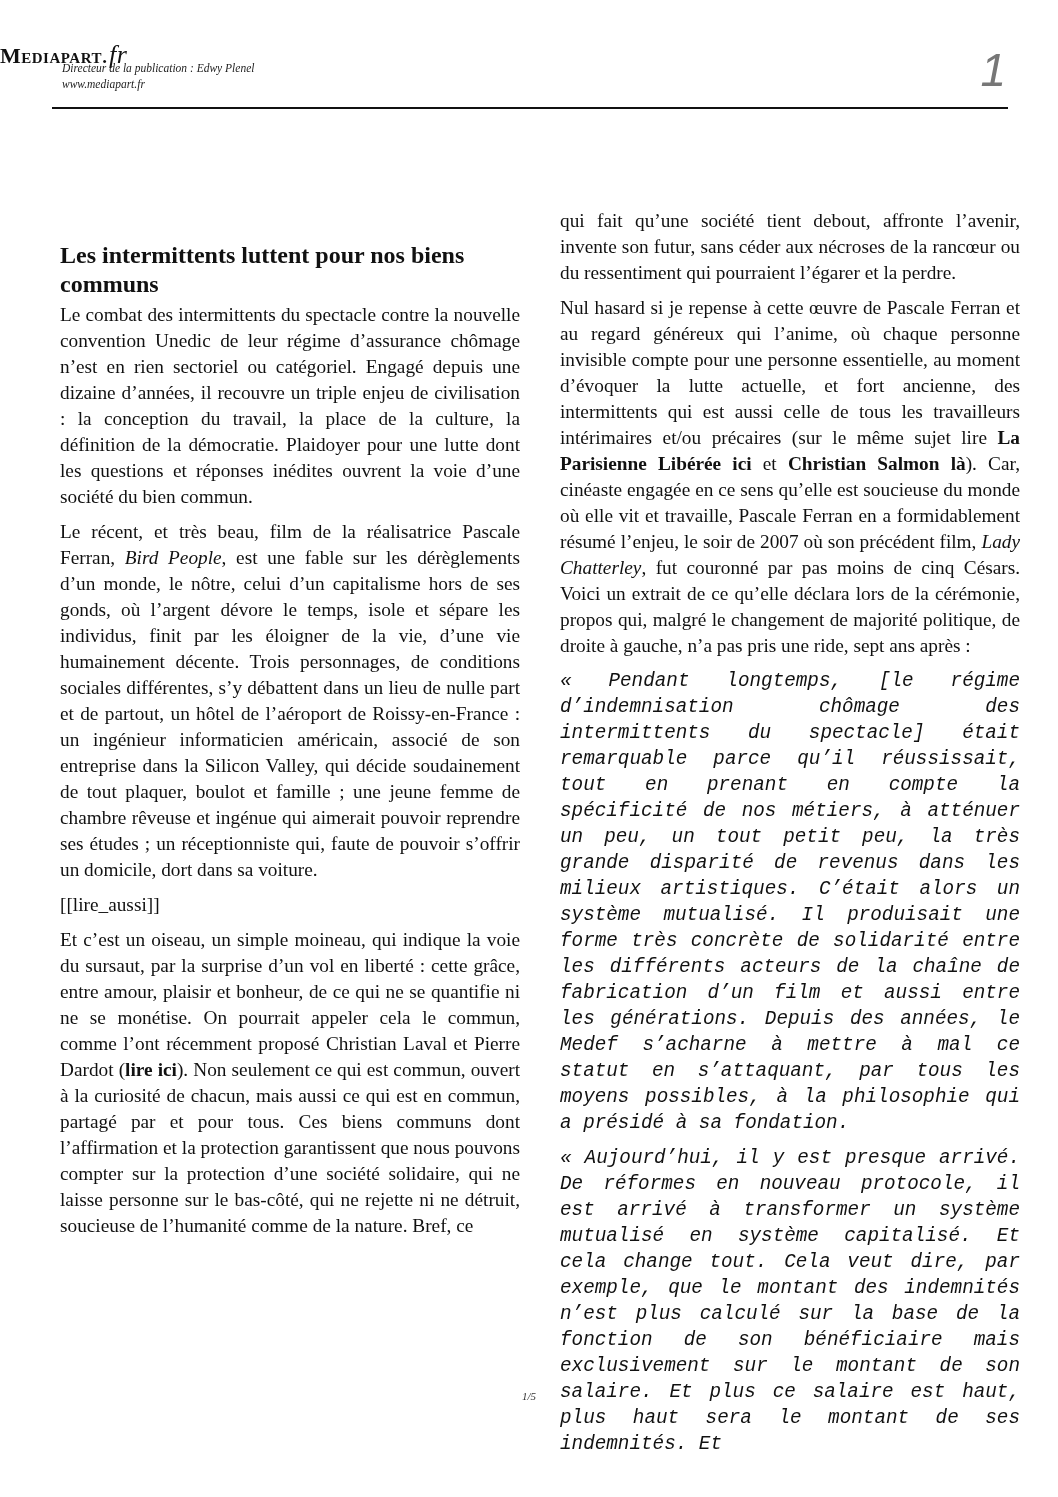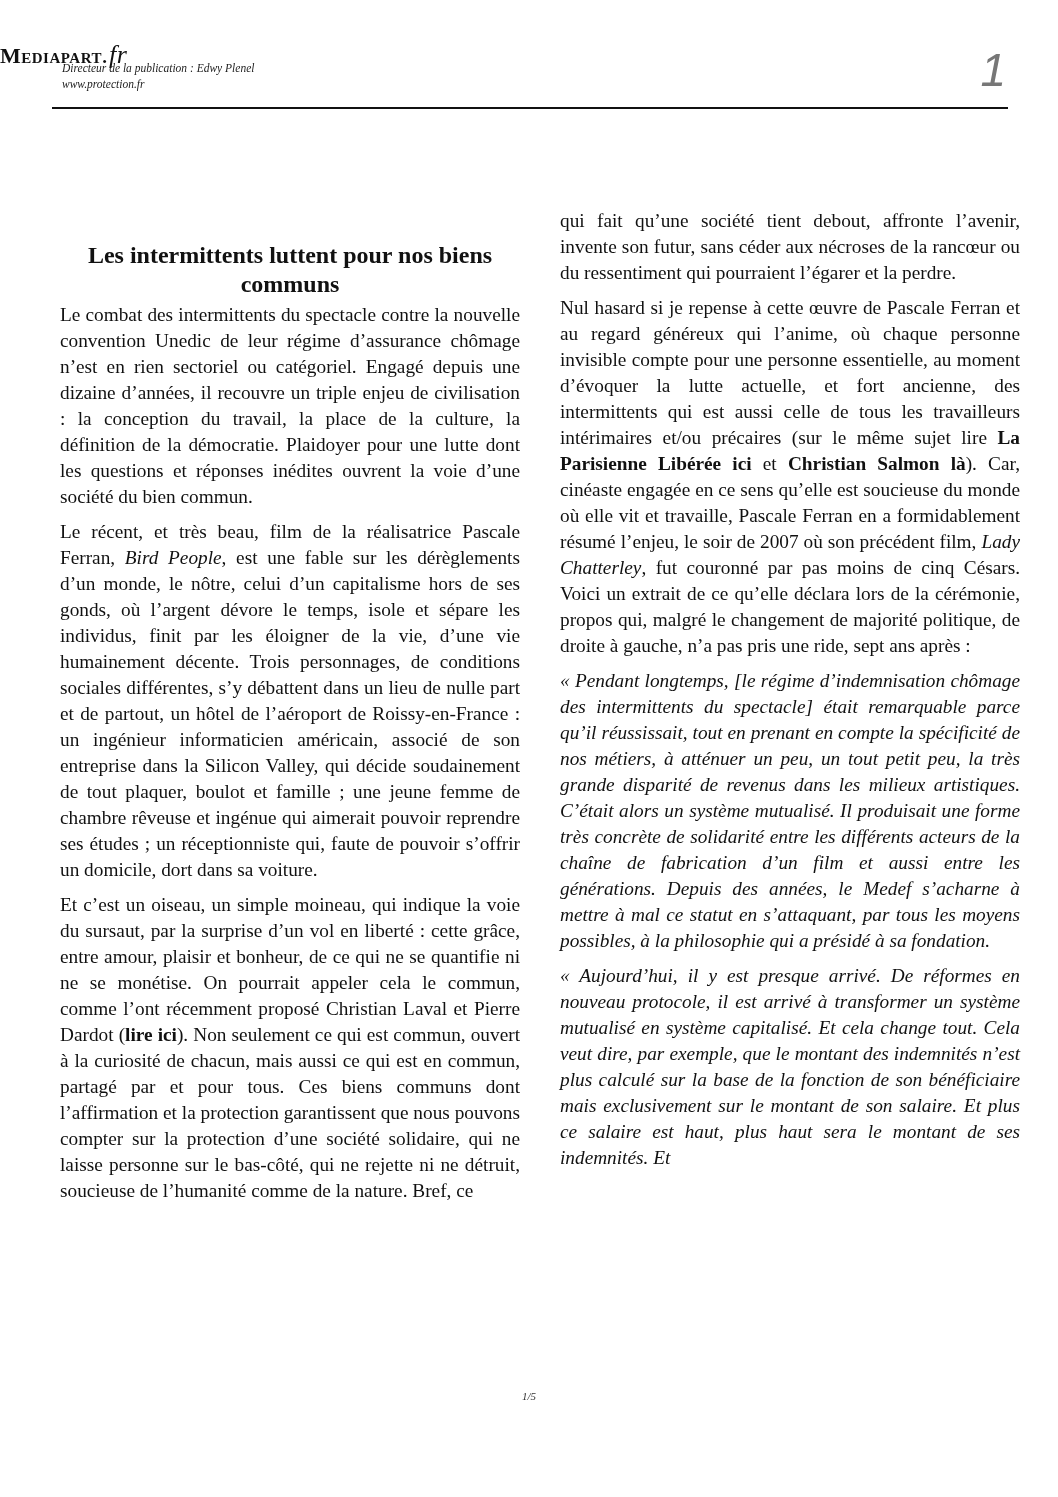--- a/index.html
+++ b/index.html
@@ -7,45 +7,46 @@
     .header-left { position: absolute; left: 62px; top: 60px; font-style: italic; font-size: 11.5px; line-height: 16px; color: #222; }
     .brand { position: absolute; left: 0; right: 0; top: 40px; text-align: left; font-size: 22px; font-weight: bold; letter-spacing: 0.5px; color: #111; }
     .brand .sc { font-variant: small-caps; }
     .brand .fr { font-style: italic; font-weight: normal; font-size: 26px; }
     .page-num { position: absolute; right: 52px; top: 40px; font-family: "Liberation Sans", sans-serif; font-style: italic; font-size: 46px; color: #777; line-height: 60px; }
     .rule { position: absolute; left: 52px; right: 50px; top: 107px; height: 2px; background: #111; }
     .col { position: absolute; top: 200px; width: 460px; font-size: 19.3px; line-height: 26px; text-align: justify; margin-top: 8px; }
     .col-left { left: 60px; top: 233px; }
     .col-right { left: 560px; }
     .col p { margin: 0 0 9px 0; }
-    .title { font-family: "Liberation Serif", serif; font-weight: bold; font-size: 24px; line-height: 29px; margin: 0 0 3px 0; text-align: center; }
+    .title { font-family: "Liberation Serif", serif; font-weight: bold; font-size: 24px; line-height: 29px; margin: 0 0 3px 0; text-align: left; }
     .byline { font-family: "Liberation Sans", sans-serif; font-size: 11px; line-height: 12px; color: #8c8c1e; text-transform: uppercase; text-align: left; margin-bottom: 12px; }
-    .quote { font-style: italic; }
+    .quote { font-style: italic; font-family: Liberation Mono, monospace; }
     .footer-page { position: absolute; left: 0; right: 0; top: 1390px; text-align: center; font-style: italic; font-size: 11px; color: #333; }
     b { font-weight: bold; }
   </style>
 </head>
 <body>
 
 <div class="header-left">
   <div>Directeur de la publication : Edwy Plenel</div>
-  <div>www.protection.fr</div>
+  <div>www.mediapart.fr</div>
 </div>
 
 <div class="brand">
   <span class="sc">Mediapart</span><span class="fr">.fr</span>
 </div>
 
 <div class="page-num">1</div>
 <div class="rule"></div>
 
 <div class="col col-left">
   <h1 class="title">Les intermittents luttent pour nos biens communs</h1>
   <p>Le combat des intermittents du spectacle contre la nouvelle convention Unedic de leur régime d’assurance chômage n’est en rien sectoriel ou catégoriel. Engagé depuis une dizaine d’années, il recouvre un triple enjeu de civilisation : la conception du travail, la place de la culture, la définition de la démocratie. Plaidoyer pour une lutte dont les questions et réponses inédites ouvrent la voie d’une société du bien commun.</p>
   <p><span>Le récent, et très beau, film de la réalisatrice Pascale Ferran, </span><i>Bird People</i><span>, est une fable sur les dérèglements d’un monde, le nôtre, celui d’un capitalisme hors de ses gonds, où l’argent dévore le temps, isole et sépare les individus, finit par les éloigner de la vie, d’une vie humainement décente. Trois personnages, de conditions sociales différentes, s’y débattent dans un lieu de nulle part et de partout, un hôtel de l’aéroport de Roissy-en-France : un ingénieur informaticien américain, associé de son entreprise dans la Silicon Valley, qui décide soudainement de tout plaquer, boulot et famille ; une jeune femme de chambre rêveuse et ingénue qui aimerait pouvoir reprendre ses études ; un réceptionniste qui, faute de pouvoir s’offrir un domicile, dort dans sa voiture.</span></p>
+  <p>[[lire_aussi]]</p>
   <p id="p3"><span>Et c’est un oiseau, un simple moineau, qui indique la voie du sursaut, par la surprise d’un vol en liberté : cette grâce, entre amour, plaisir et bonheur, de ce qui ne se quantifie ni ne se monétise. On pourrait appeler cela le commun, comme l’ont récemment proposé Christian Laval et Pierre Dardot (</span><b>lire ici</b><span id="p3b">). Non seulement ce qui est commun, ouvert à la curiosité de chacun, mais aussi ce qui est en commun, partagé par et pour tous. Ces biens communs dont l’affirmation et la protection garantissent que nous pouvons compter sur la protection d’une société solidaire, qui ne laisse personne sur le bas-côté, qui ne rejette ni ne détruit, soucieuse de l’humanité comme de la nature. Bref, ce</span></p>
 </div>
 
 <div class="col col-right">
   <p id="p3cont">qui fait qu’une société tient debout, affronte l’avenir, invente son futur, sans céder aux nécroses de la rancœur ou du ressentiment qui pourraient l’égarer et la perdre.</p>
   <p><span>Nul hasard si je repense à cette œuvre de Pascale Ferran et au regard généreux qui l’anime, où chaque personne invisible compte pour une personne essentielle, au moment  d’évoquer la lutte actuelle, et fort ancienne, des intermittents qui est aussi celle de tous les travailleurs intérimaires et/ou précaires (sur le même sujet lire </span><b>La Parisienne Libérée ici</b><span> et </span><b>Christian Salmon là</b><span>). Car, cinéaste engagée en ce sens qu’elle est soucieuse du monde où elle vit et travaille, Pascale Ferran en a formidablement résumé l’enjeu, le soir de 2007 où son précédent film, </span><i>Lady Chatterley</i><span>, fut couronné par pas moins de cinq Césars. Voici un extrait de ce qu’elle déclara lors de la cérémonie, propos qui, malgré le changement de majorité politique, de droite à gauche, n’a pas pris une ride, sept ans après :</span></p>
   <p class="quote">« Pendant longtemps, [le régime d’indemnisation chômage des intermittents du spectacle] était remarquable parce qu’il réussissait, tout en prenant en compte la spécificité de nos métiers, à atténuer un peu, un tout petit peu, la très grande disparité de revenus dans les milieux artistiques. C’était alors un système mutualisé. Il produisait une forme très concrète de solidarité entre les différents acteurs de la chaîne de fabrication d’un film et aussi entre les générations. Depuis des années, le Medef s’acharne à mettre à mal ce statut en s’attaquant, par tous les moyens possibles, à la philosophie qui a présidé à sa fondation.</p>
   <p class="quote">« Aujourd’hui, il y est presque arrivé. De réformes en nouveau protocole, il est arrivé à transformer un système mutualisé en système capitalisé. Et cela change tout. Cela veut dire, par exemple, que le montant des indemnités n’est plus calculé sur la base de la fonction de son bénéficiaire mais exclusivement sur le montant de son salaire. Et plus ce salaire est haut, plus haut sera le montant de ses indemnités. Et</p>
 </div>
 

